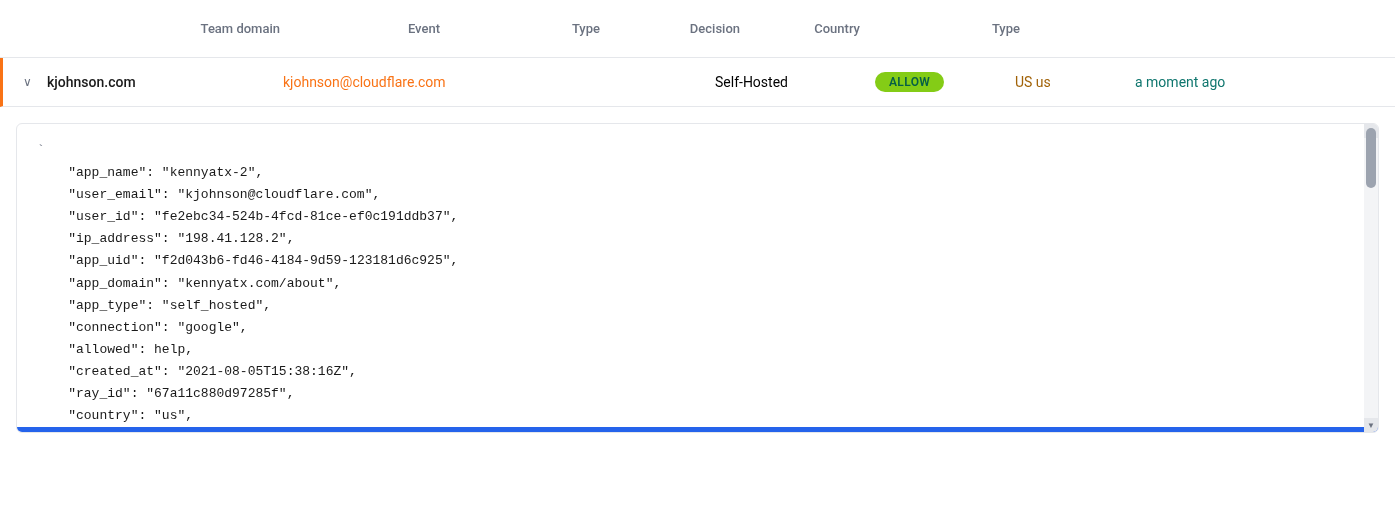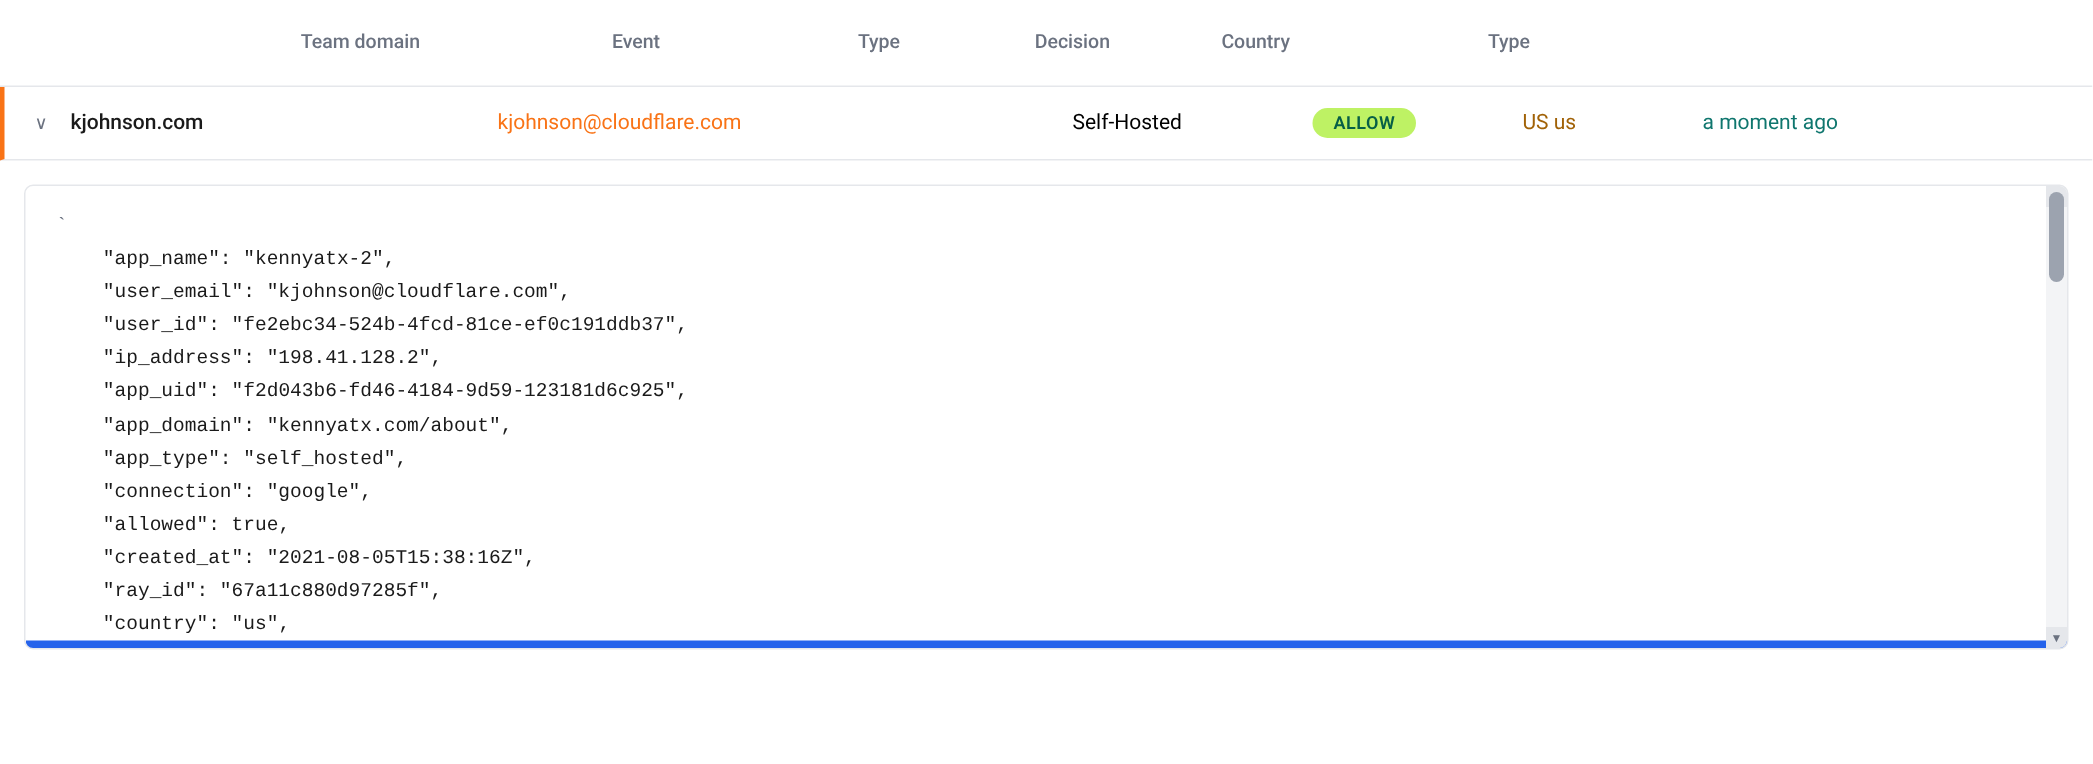--- a/index.html
+++ b/index.html
@@ -50,21 +50,20 @@
       width: 236px;
       flex-shrink: 0;
       font-weight: 500;
       color: #1a1a1a;
     }
 
     .col-user-val {
       width: 260px;
       flex-shrink: 0;
       color: #f97316;
-      text-align: center;
     }
 
     .col-event-val {
       width: 160px;
       flex-shrink: 0;
       color: #6b7280;
     }
 
     .col-type-val {
       width: 160px;
@@ -85,21 +84,21 @@
     }
 
     .col-date-val {
       width: 160px;
       flex-shrink: 0;
       color: #0f766e;
     }
 
     .badge-allow {
       display: inline-block;
-      background: #bef264;
+      background: #84cc16;
       color: #065f46;
       border-radius: 9999px;
       padding: 3px 14px;
       font-size: 12px;
       font-weight: 600;
       letter-spacing: 0.03em;
     }
 
     .detail-panel {
       margin: 16px;
@@ -224,21 +223,21 @@
   <div class="detail-content">
     <span class="backtick">`</span><br>
     &nbsp;&nbsp;&nbsp;&nbsp;<span>"app_name": <span>"kennyatx-2"</span>,</span><br>
     &nbsp;&nbsp;&nbsp;&nbsp;<span>"user_email": <span>"kjohnson@cloudflare.com"</span>,</span><br>
     &nbsp;&nbsp;&nbsp;&nbsp;<span>"user_id": <span>"fe2ebc34-524b-4fcd-81ce-ef0c191ddb37"</span>,</span><br>
     &nbsp;&nbsp;&nbsp;&nbsp;<span>"ip_address": <span>"198.41.128.2"</span>,</span><br>
     &nbsp;&nbsp;&nbsp;&nbsp;<span>"app_uid": <span>"f2d043b6-fd46-4184-9d59-123181d6c925"</span>,</span><br>
     &nbsp;&nbsp;&nbsp;&nbsp;<span>"app_domain": <span>"kennyatx.com/about"</span>,</span><br>
     &nbsp;&nbsp;&nbsp;&nbsp;<span>"app_type": <span>"self_hosted"</span>,</span><br>
     &nbsp;&nbsp;&nbsp;&nbsp;<span>"connection": <span>"google"</span>,</span><br>
-    &nbsp;&nbsp;&nbsp;&nbsp;<span>"allowed": <span>true</span>,</span><br>
+    &nbsp;&nbsp;&nbsp;&nbsp;<span>"allowed": <span>help</span>,</span><br>
     &nbsp;&nbsp;&nbsp;&nbsp;<span>"created_at": <span>"2021-08-05T15:38:16Z"</span>,</span><br>
     &nbsp;&nbsp;&nbsp;&nbsp;<span>"ray_id": <span>"67a11c880d97285f"</span>,</span><br>
     &nbsp;&nbsp;&nbsp;&nbsp;<span>"country": <span>"us"</span>,</span><br>
     <span class="highlighted-line">&nbsp;&nbsp;&nbsp;&nbsp;"purpose justification response": <span>"I need to access customer12345 in order to help solve their issue on Ticket#12323423"</span>,</span>
     
   </div>
   <div class="scrollbar-track">
     <div class="scrollbar-arrow scrollbar-arrow-up">▲</div>
     <div class="scrollbar-thumb"></div>
     <div class="scrollbar-arrow scrollbar-arrow-down">▼</div>

